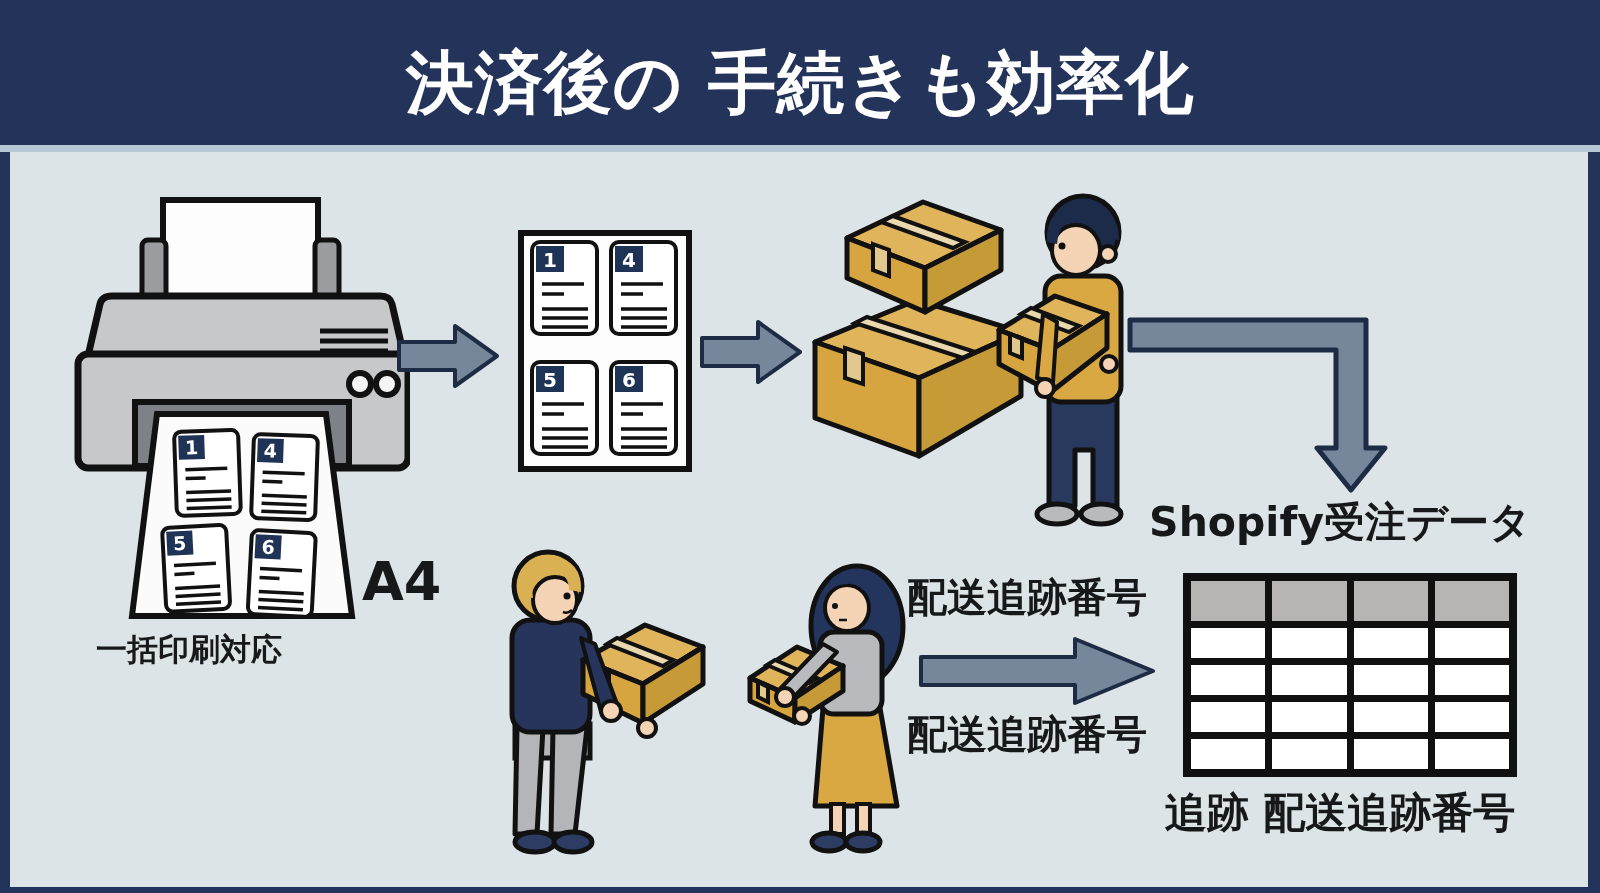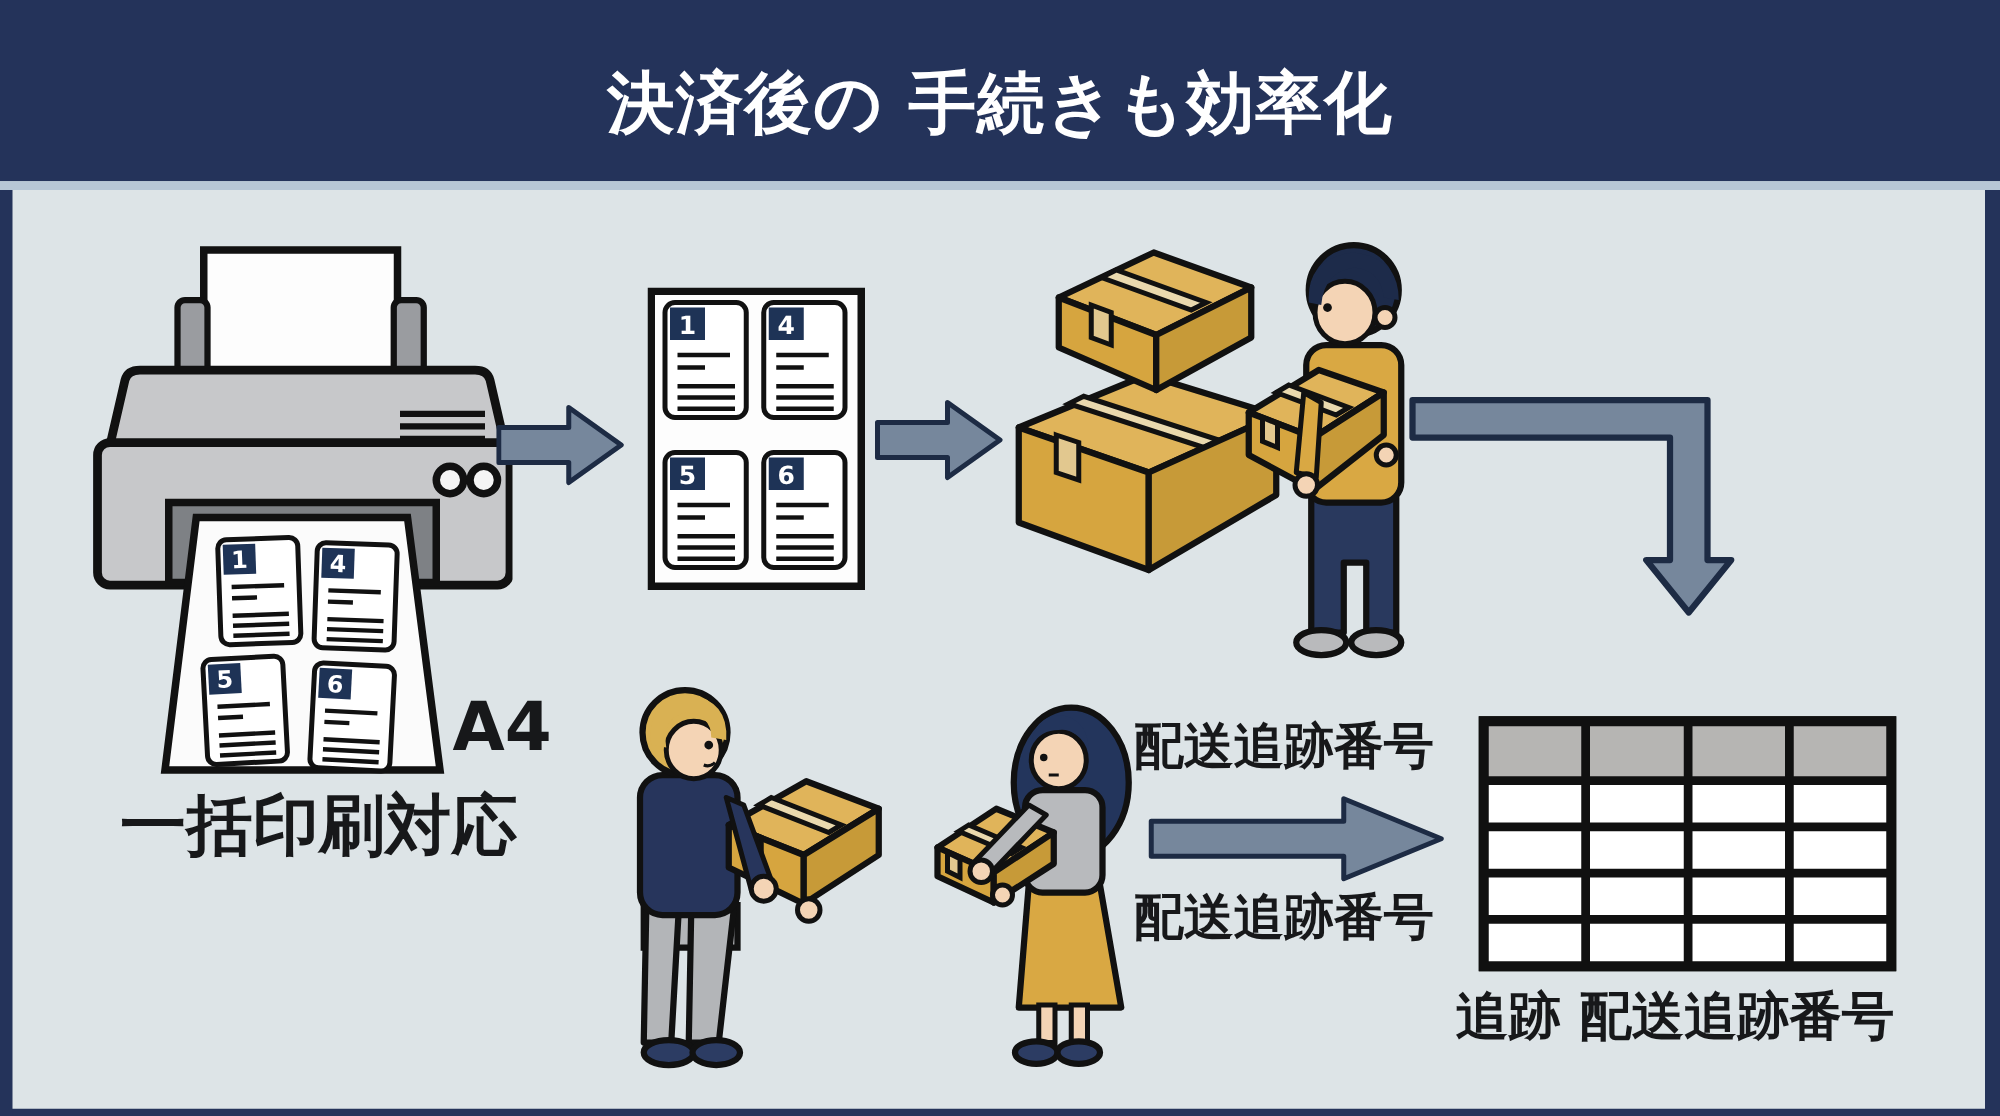--- a/index.html
+++ b/index.html
@@ -6,35 +6,35 @@
   .page{
     position:relative;width:1600px;height:893px;overflow:hidden;
     background:#dce3e6;
     font-family:"DejaVu Sans","Liberation Sans",sans-serif;
   }
   .banner{
     position:absolute;left:0;top:0;width:1600px;height:145px;
     background:#24335a;display:flex;align-items:center;justify-content:center;
   }
   .banner .title{
-    color:#ffffff;font-size:54px;font-weight:bold;letter-spacing:1px;
+    color:#ffffff;font-size:68px;font-weight:bold;letter-spacing:1px;
     white-space:nowrap;line-height:1;margin-top:20px;
   }
   .separator{
     position:absolute;left:0;top:145px;width:1600px;height:7px;background:#b7c7d5;
   }
   .frame{
     position:absolute;left:0;top:152px;width:1600px;height:741px;
     box-sizing:border-box;background:#dde4e7;
     border-left:10px solid #24335a;border-right:12px solid #24335a;border-bottom:6px solid #24335a;
   }
   .abs{position:absolute;}
   .jp-label{font-weight:bold;color:#17181a;line-height:1.1;white-space:nowrap;}
   #a4-label{left:362px;top:552px;font-size:54px;}
-  #batch-label{left:96px;top:632px;font-size:53px;text-align:center;}
+  #batch-label{left:96px;top:632px;font-size:31px;text-align:center;}
   #shopify-title{left:1145px;top:500px;width:390px;font-size:41px;text-align:center;}
   #table-caption{left:1158px;top:790px;width:364px;font-size:42px;text-align:center;}
   #tracking-top{left:898px;top:575px;width:258px;font-size:40px;text-align:center;}
   #tracking-bottom{left:898px;top:712px;width:258px;font-size:40px;text-align:center;}
   #order-table{
     left:1183px;top:573px;width:334px;box-sizing:border-box;
     border:8px solid #101010;background:#101010;
     display:grid;grid-template-columns:repeat(4,1fr);
     grid-template-rows:40px 30px 30px 30px 30px;gap:7px;
   }
@@ -224,20 +224,21 @@
       <circle cx="313" cy="62" r="8" fill="#f4d4b5" stroke="#111" stroke-width="4"></circle>
       <path d="M252,50 Q250,14 288,10 Q324,14 324,48 L312,46 Q310,24 288,22 Q264,26 262,52 Z" fill="#1d2b4a"></path>
       <circle cx="267" cy="54" r="3.5" fill="#111"></circle>
     </g>
   </svg>
 
   <svg class="abs" style="left:1108px;top:308px" width="285" height="192" viewBox="0 0 285 192">
     <path d="M22,12 H258 V140 H277 L243,182 L209,140 H228 V42 H22 Z" fill="#76879c" stroke="#1d2b44" stroke-width="5" stroke-linejoin="round"></path>
   </svg>
 
+  <div class="abs jp-label" id="shopify-title">Shopify受注データ</div>
 
   <div class="abs" id="order-table">
     <div class="cell hdr"></div>
     <div class="cell hdr"></div>
     <div class="cell hdr"></div>
     <div class="cell hdr"></div>
     <div class="cell"></div>
     <div class="cell"></div>
     <div class="cell"></div>
     <div class="cell"></div>

